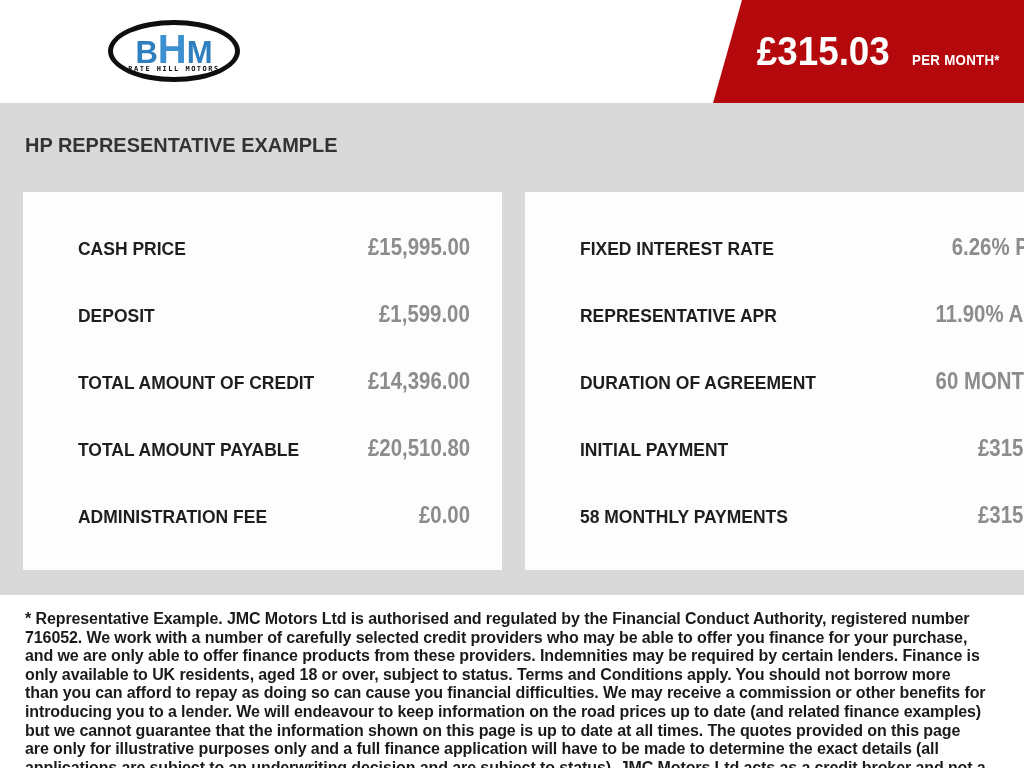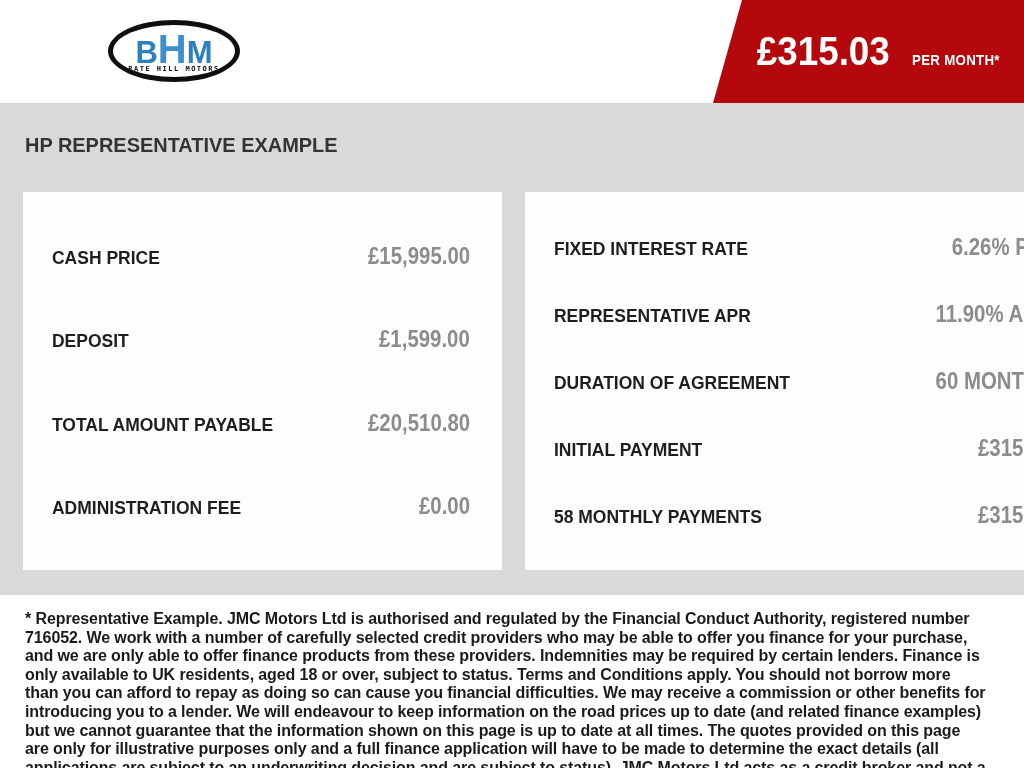--- a/index.html
+++ b/index.html
@@ -31,21 +31,21 @@
 
   
   .band { position: absolute; top: 103px; left: 0; width: 1024px; height: 492px; background: #d9d9d9; }
 
   .page-title { position: absolute; top: 133px; left: 25px; font-size: 21px; font-weight: 700;
                 color: #333333; letter-spacing: 0px; transform: scaleX(0.95); transform-origin: left center;
                 white-space: nowrap; }
 
   .panel { position: absolute; top: 192px; height: 378px; background: #fdfdfd;
            display: flex; flex-direction: column; justify-content: space-around;
-           padding: 22px 32px 22px 29px; }
+           padding: 22px 32px 22px 55px; }
   .panel-left  { left: 23px;  width: 479px; }
   .panel-right { left: 525px; width: 559px; }
 
   .frow { display: flex; justify-content: space-between; align-items: baseline; }
   .flabel { font-size: 19px; font-weight: 700; color: #1e1e1e; white-space: nowrap;
             transform: scaleX(0.92); transform-origin: left center; letter-spacing: 0px; }
   .fvalue { font-size: 24px; font-weight: 700; color: #8c8c8c; white-space: nowrap;
             transform: scaleX(0.85); transform-origin: right center; letter-spacing: 0px; }
 
   
@@ -81,20 +81,24 @@
   <div class="panel panel-left">
     <div class="frow">
       <span class="flabel">CASH PRICE</span>
       <span class="fvalue">£15,995.00</span>
     </div>
     <div class="frow">
       <span class="flabel">DEPOSIT</span>
       <span class="fvalue">£1,599.00</span>
     </div>
     <div class="frow">
+      <span class="flabel">TOTAL AMOUNT OF CREDIT</span>
+      <span class="fvalue">£14,396.00</span>
+    </div>
+    <div class="frow">
       <span class="flabel">TOTAL AMOUNT PAYABLE</span>
       <span class="fvalue">£20,510.80</span>
     </div>
     <div class="frow">
       <span class="flabel">ADMINISTRATION FEE</span>
       <span class="fvalue">£0.00</span>
     </div>
   </div>
 
   <div class="panel panel-right">

